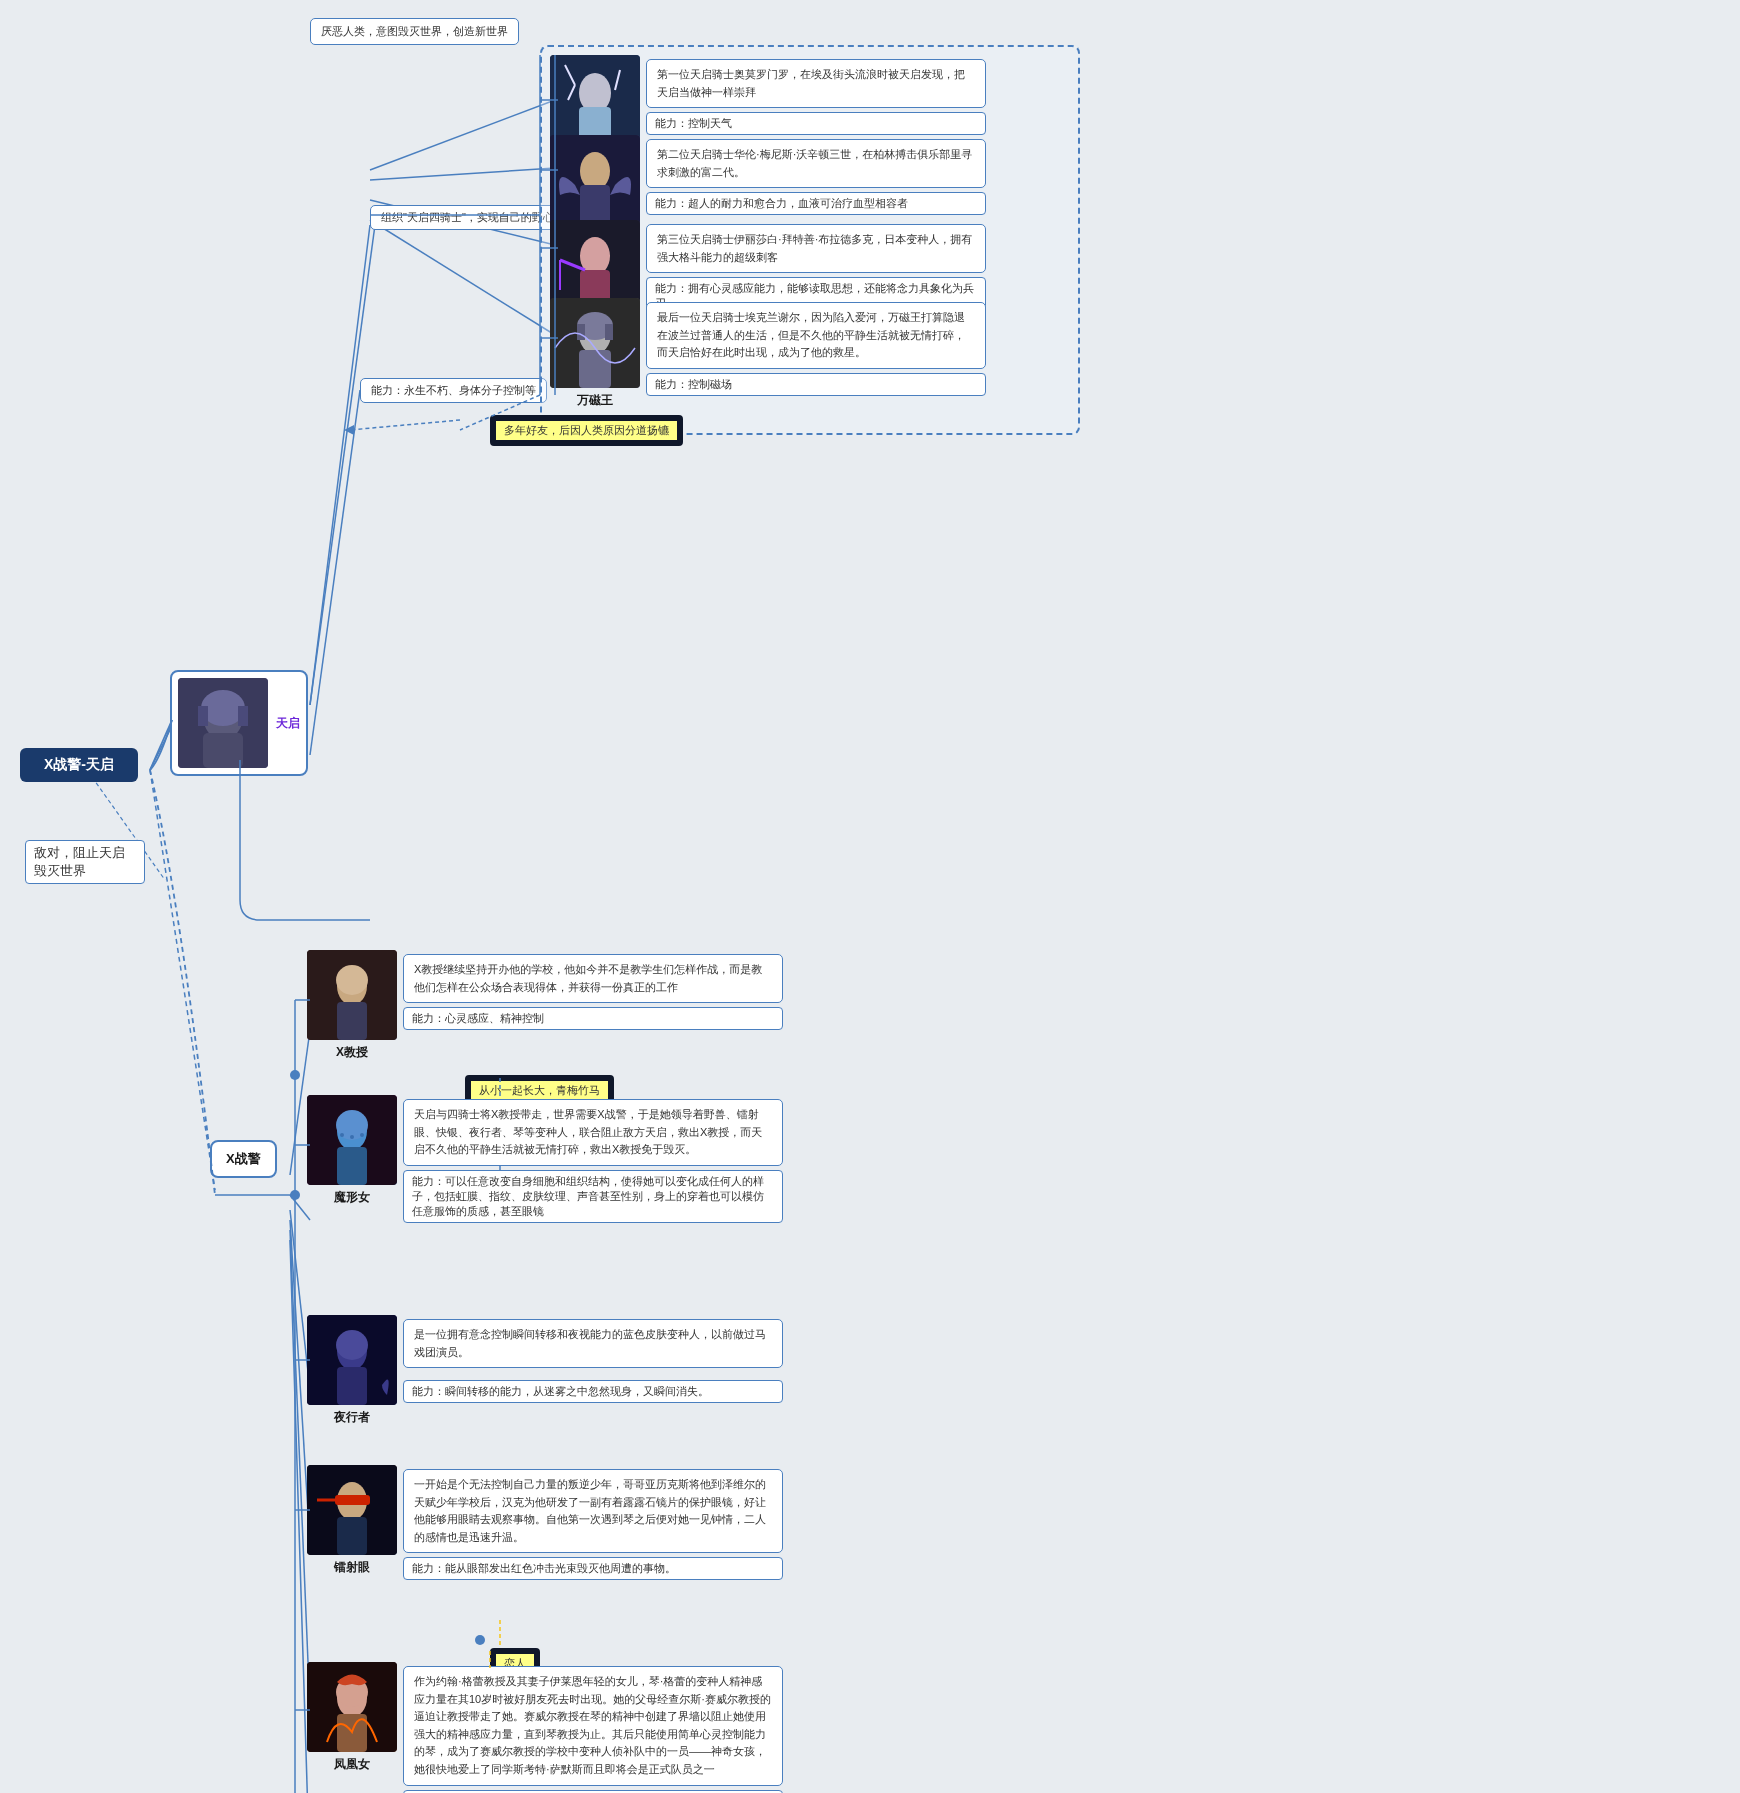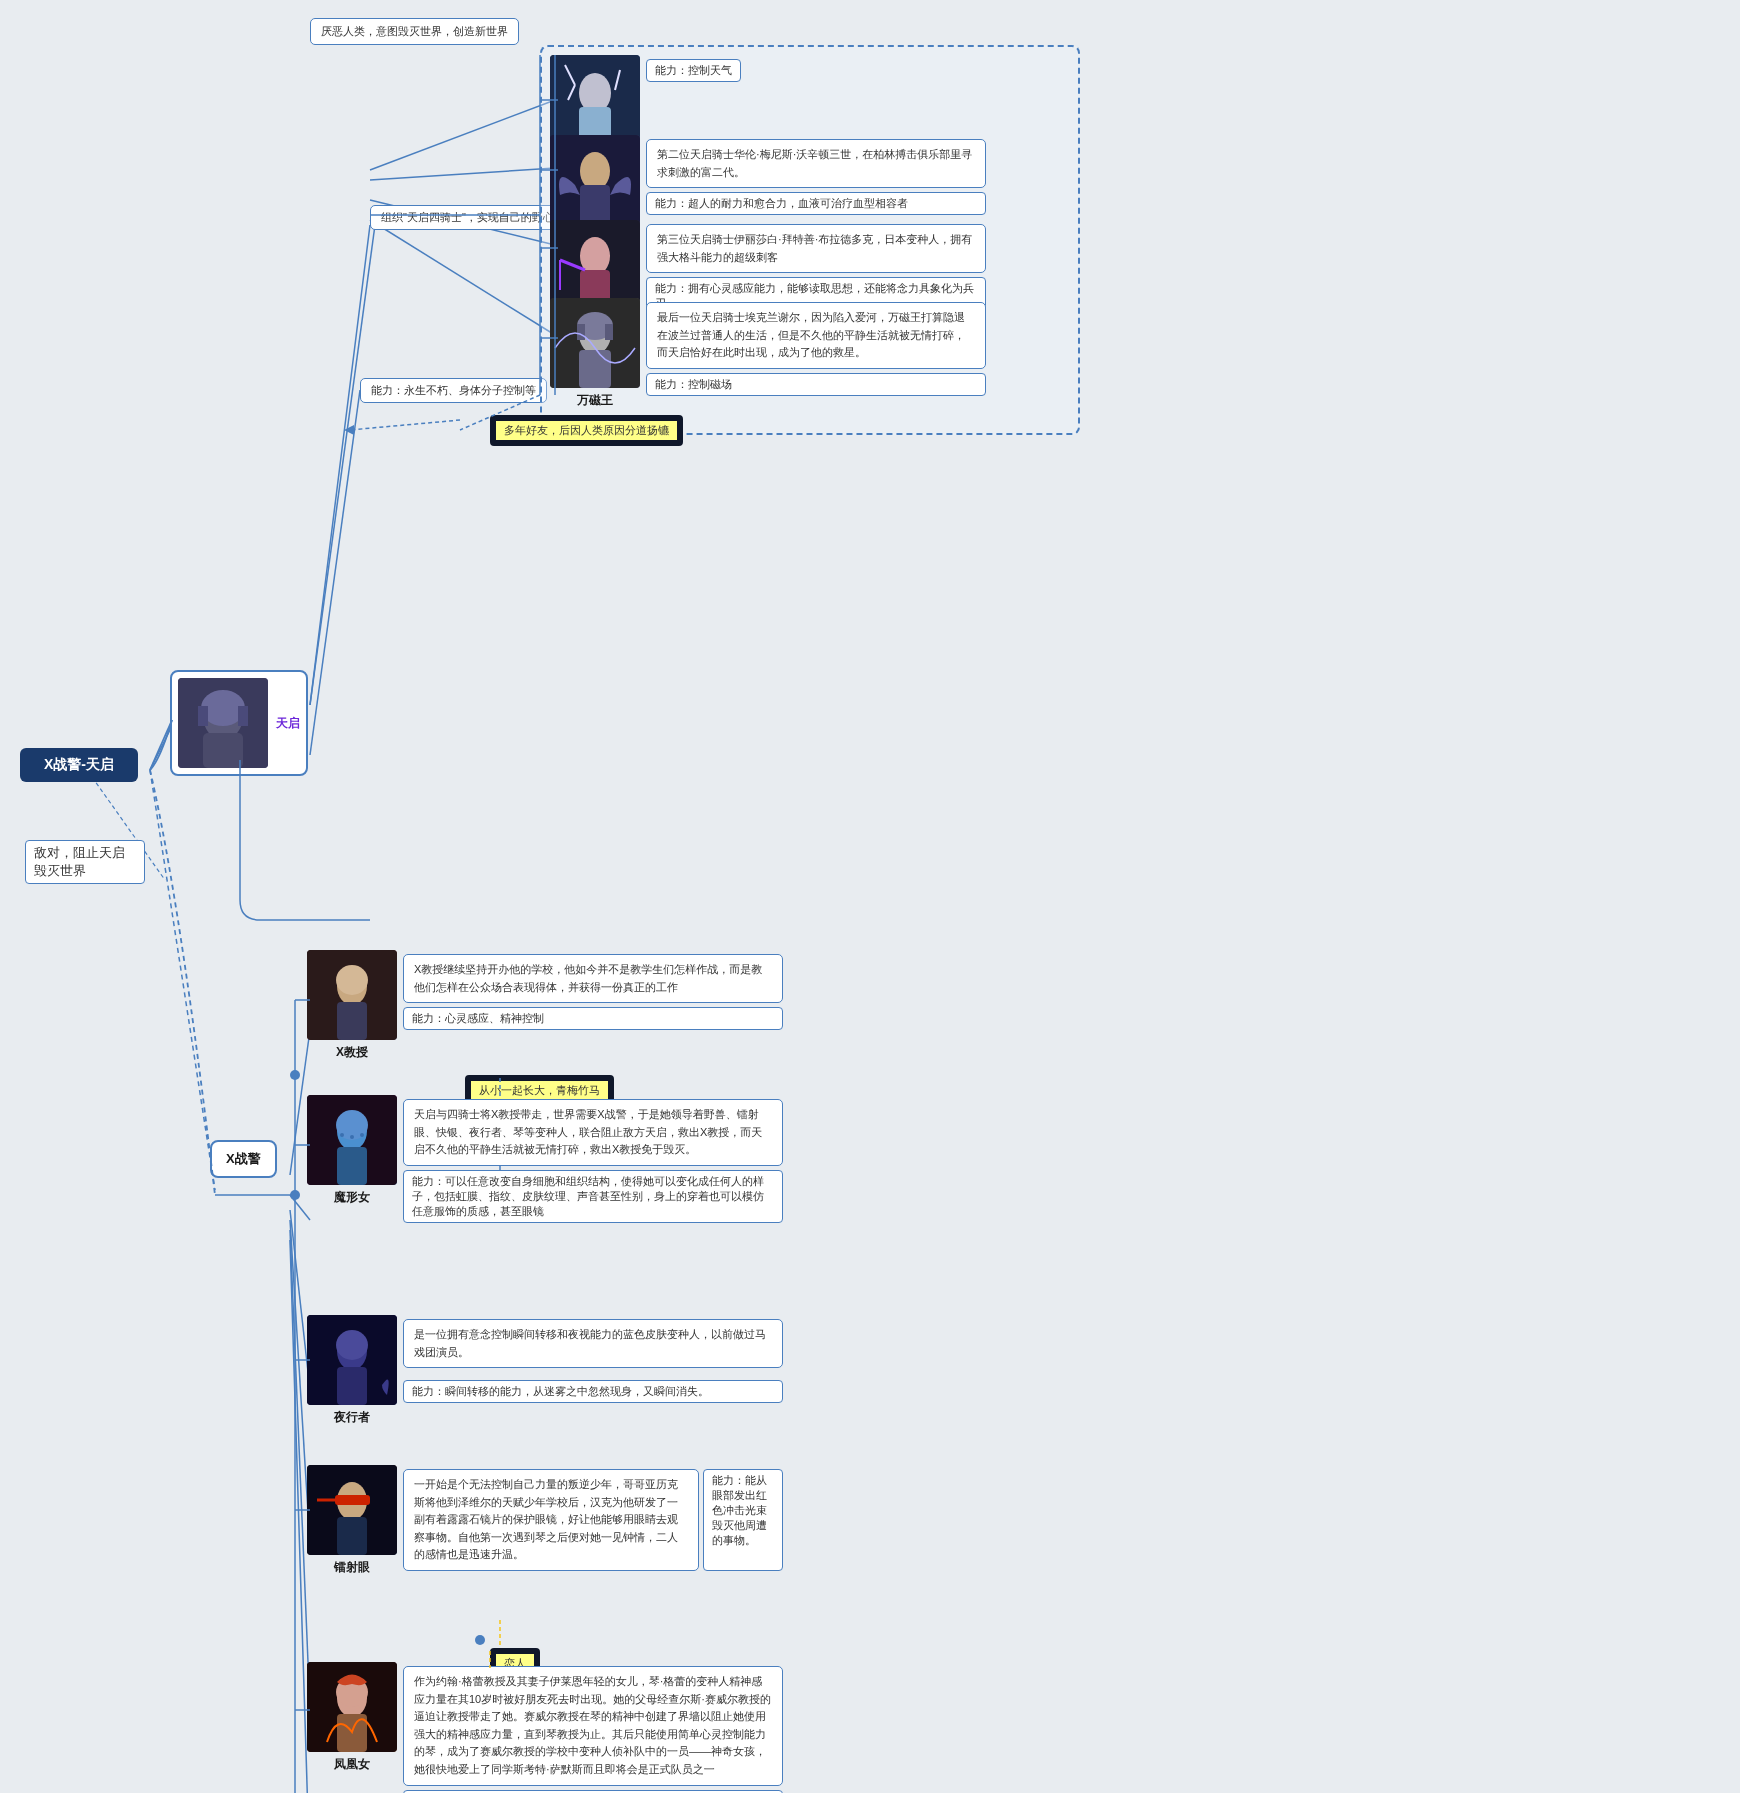--- a/index.html
+++ b/index.html
@@ -239,20 +239,23 @@
           <rect x="29" y="52" width="32" height="38" rx="4" fill="#8ab0d0"></rect>
 
           <line x1="15" y1="10" x2="25" y2="30" stroke="#e0e0ff" stroke-width="2"></line>
           <line x1="25" y1="30" x2="18" y2="45" stroke="#e0e0ff" stroke-width="2"></line>
           <line x1="70" y1="15" x2="65" y2="35" stroke="#e0e0ff" stroke-width="2"></line>
         </svg>
       </div>
       <div class="char-name-label">暴风女</div>
     </div>
     <div style="display:flex; flex-direction:column; gap:4px; max-width:340px; padding-top:4px;">
+      <div class="text-block">
+        <span>第一位天启骑士奥莫罗门罗，在埃及街头流浪时被天启发现，把天启当做神一样崇拜</span>
+      </div>
       <div class="ability-inline">
         <span>能力：控制天气</span>
       </div>
     </div>
   </div>
 
   <div style="position:absolute; left:550px; top:135px; display:flex; align-items:flex-start; gap:6px;">
     <div style="display:flex; flex-direction:column; align-items:center;">
       <div class="char-img img-tianshu">
         <svg width="90" height="90" viewBox="0 0 90 90">
@@ -420,21 +423,21 @@
           <rect width="90" height="90" fill="#0a0a1a"></rect>
           <ellipse cx="45" cy="36" rx="15" ry="19" fill="#c8a880"></ellipse>
           <rect x="30" y="52" width="30" height="38" rx="4" fill="#1a2a4a"></rect>
 
           <rect x="28" y="30" width="35" height="10" rx="3" fill="#cc2200"></rect>
           <line x1="10" y1="35" x2="28" y2="35" stroke="#cc2200" stroke-width="3"></line>
         </svg>
       </div>
       <div class="char-name-label">镭射眼</div>
     </div>
-    <div style="display:flex; flex-direction:row; gap:4px; max-width:380px; padding-top:4px;">
+    <div style="display:flex; flex-direction:column; gap:4px; max-width:380px; padding-top:4px;">
       <div class="text-block">
         <span>一开始是个无法控制自己力量的叛逆少年，哥哥亚历克斯将他到泽维尔的天赋少年学校后，汉克为他研发了一副有着露露石镜片的保护眼镜，好让他能够用眼睛去观察事物。自他第一次遇到琴之后便对她一见钟情，二人的感情也是迅速升温。</span>
       </div>
       <div class="ability-inline">
         <span>能力：能从眼部发出红色冲击光束毁灭他周遭的事物。</span>
       </div>
     </div>
   </div>
 
   <div style="position:absolute; left:490px; top:1648px;">

